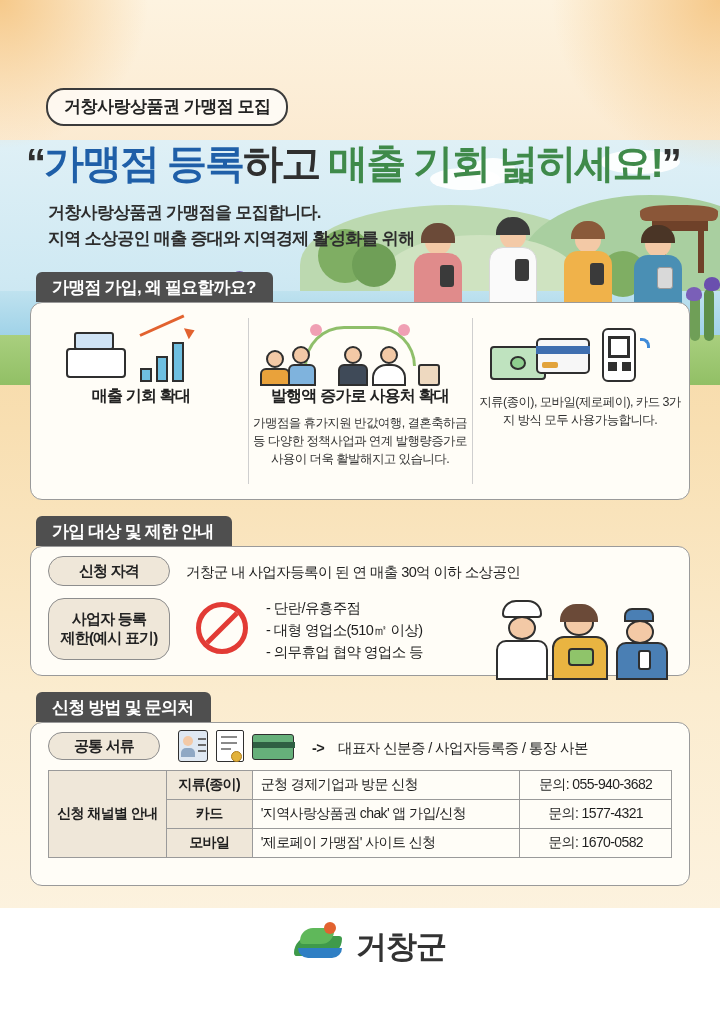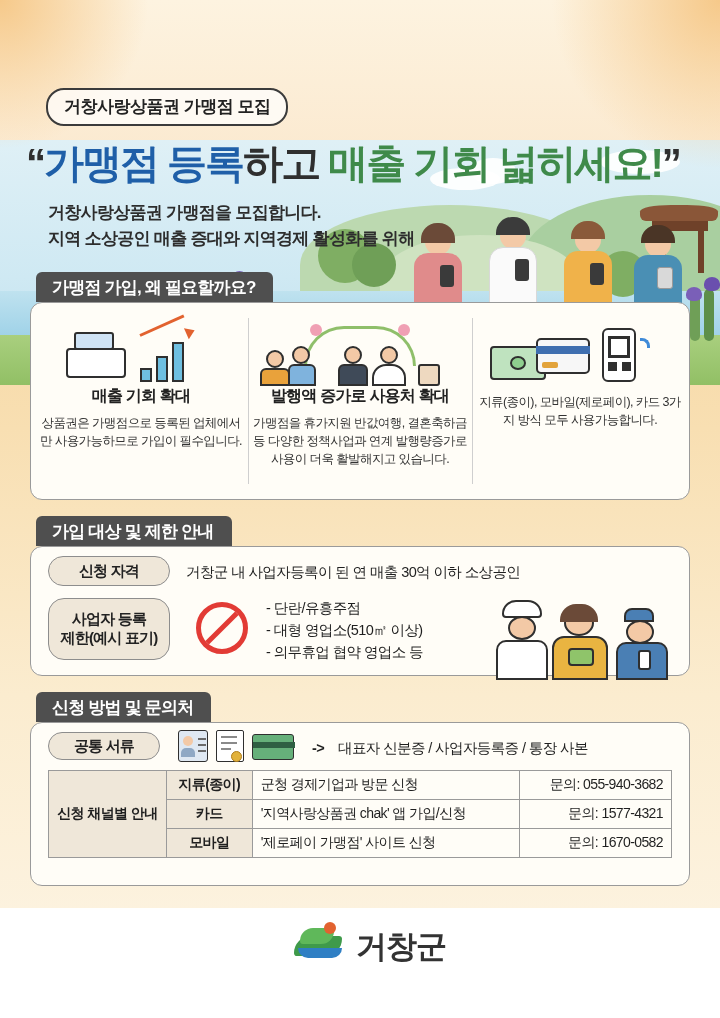--- a/index.html
+++ b/index.html
@@ -88,21 +88,21 @@
     display:flex; align-items:center; justify-content:center; letter-spacing:-.8px;
     line-height:1.25;
   }
   .rowtext { font-size:14.5px; color:#1f1f1f; letter-spacing:-.6px; line-height:1.5; }
 
   
   .tbl { position:absolute; border-collapse:collapse; }
   .tbl td { border:1px solid #9a9a9a; font-size:14px; color:#1f1f1f;
             padding:5px 8px; letter-spacing:-.6px; }
   .tbl td.lab { background:#efe7d9; font-weight:bold; text-align:center; }
-  .tbl td.ctr { text-align:right; }
+  .tbl td.ctr { text-align:center; }
 
   
   .gun-name { position:absolute; font-size:31px; font-weight:bold; color:#333; letter-spacing:-1px; }
 
   .no-sign { position:absolute; border-radius:50%; border:5px solid #e23b35; }
   .no-sign::after { content:""; position:absolute; left:50%; top:50%;
     width:100%; height:5px; background:#e23b35; transform:translate(-50%,-50%) rotate(-45deg); }
 </style>
 </head>
 <body>
@@ -183,21 +183,20 @@
   <div style="height:66px;position:relative;">
     <div style="position:absolute;left:26px;top:28px;width:60px;height:30px;background:#fff;border:2.5px solid #2f2f2f;border-radius:4px;"></div>
     <div style="position:absolute;left:34px;top:12px;width:40px;height:18px;background:#cfe3f5;border:2.5px solid #2f2f2f;border-radius:3px;"></div>
     <div style="position:absolute;left:100px;top:48px;width:12px;height:14px;background:#6fbfe0;border:2px solid #2f2f2f;"></div>
     <div style="position:absolute;left:116px;top:36px;width:12px;height:26px;background:#6fbfe0;border:2px solid #2f2f2f;"></div>
     <div style="position:absolute;left:132px;top:22px;width:12px;height:40px;background:#6fbfe0;border:2px solid #2f2f2f;"></div>
     <div style="position:absolute;left:100px;top:14px;width:48px;height:3px;background:#e2622f;transform:rotate(-24deg);transform-origin:left center;"></div>
     <div style="position:absolute;left:146px;top:6px;width:0;height:0;border-left:9px solid #e2622f;border-top:6px solid transparent;border-bottom:6px solid transparent;transform:rotate(-24deg);"></div>
   </div>
   <div class="ben-title">매출 기회 확대</div>
-  <div class="ben-body">상품권은 가맹점으로 등록된 업체에서만 사용가능하므로 가입이 필수입니다.</div>
 </div>
 
 <div class="ben-col" style="left:252px; width:216px;">
   <div style="height:66px;position:relative;">
     <div style="position:absolute;left:52px;top:6px;width:112px;height:40px;border:3px solid #8fbf6a;border-bottom:none;border-radius:56px 56px 0 0;"></div>
     <div style="position:absolute;left:58px;top:4px;width:12px;height:12px;border-radius:50%;background:#f0a0b4;"></div>
     <div style="position:absolute;left:146px;top:4px;width:12px;height:12px;border-radius:50%;background:#f0a0b4;"></div>
     <div style="position:absolute;left:14px;top:30px;width:18px;height:18px;border-radius:50%;background:#f3c9a6;border:2px solid #2f2f2f;"></div>
     <div style="position:absolute;left:8px;top:48px;width:30px;height:18px;background:#e9a23b;border:2px solid #2f2f2f;border-radius:6px 6px 0 0;"></div>
     <div style="position:absolute;left:40px;top:26px;width:18px;height:18px;border-radius:50%;background:#f3c9a6;border:2px solid #2f2f2f;"></div>

